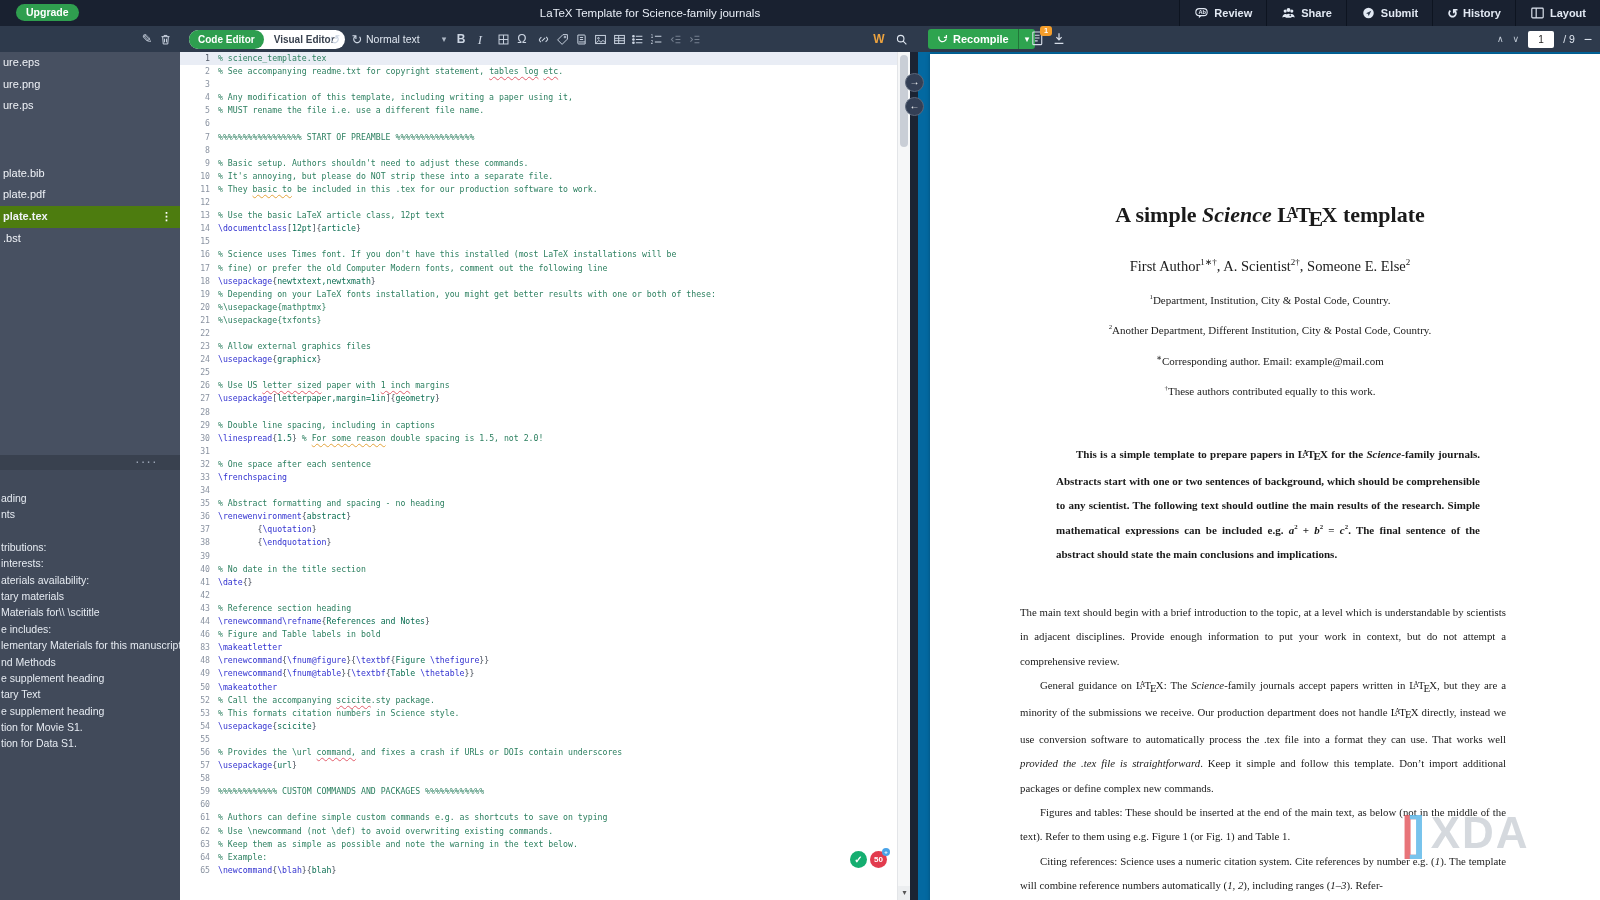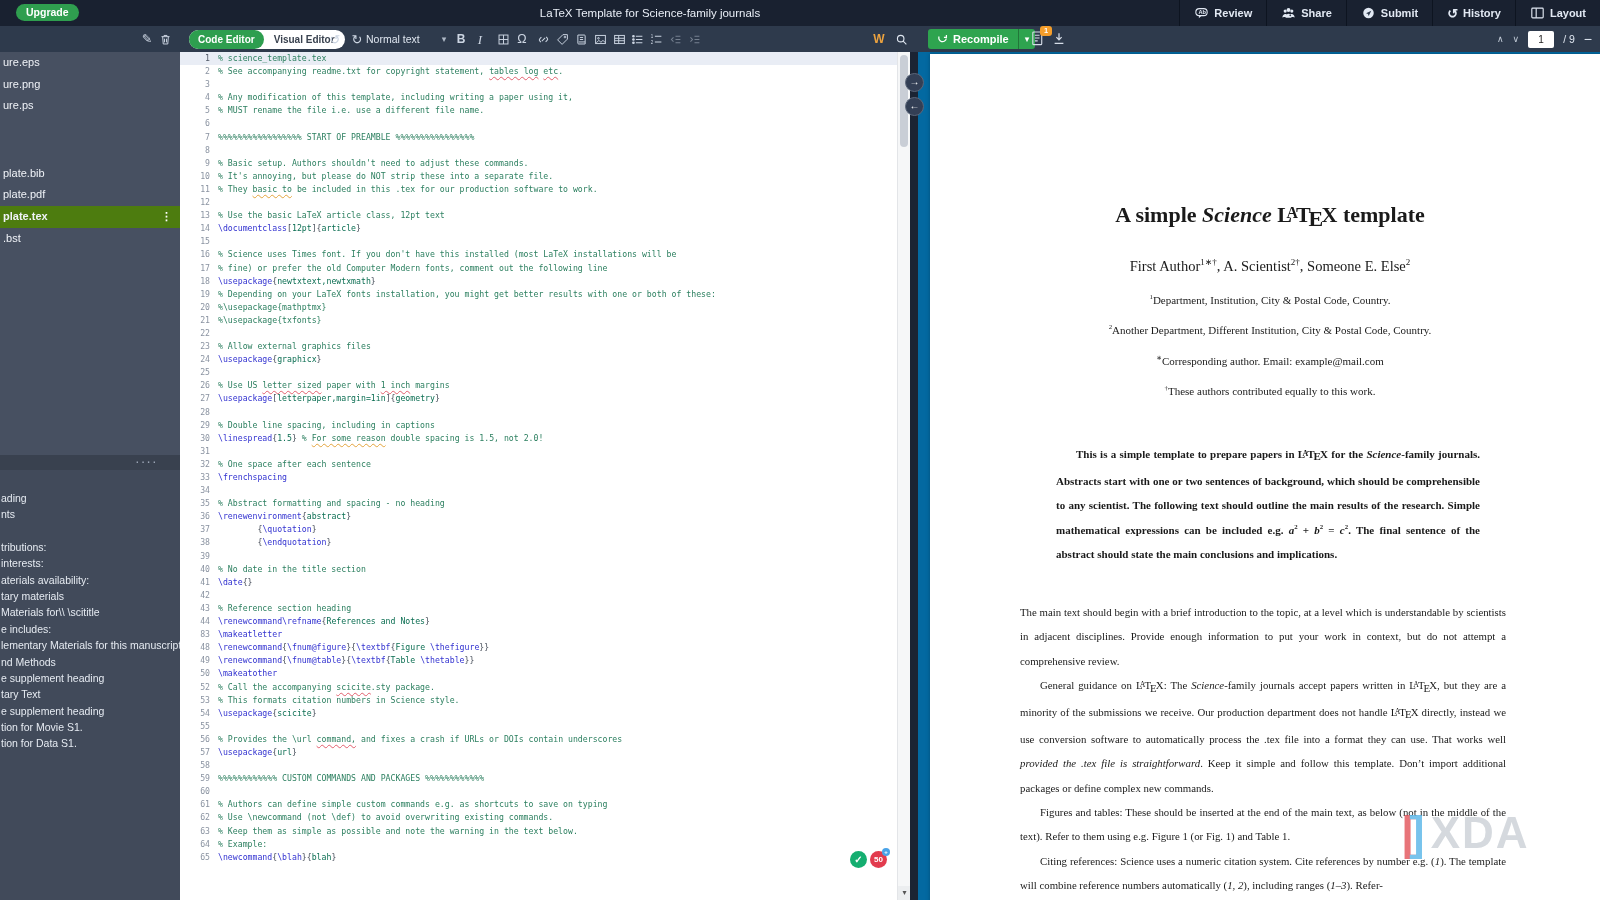--- a/index.html
+++ b/index.html
@@ -404,20 +404,21 @@
       <div class="cl"><span class="ln">35</span><span class="lc"><span class="tc">% Abstract formatting and spacing - no heading</span></span></div>
       <div class="cl"><span class="ln">36</span><span class="lc"><span class="tk">\renewenvironment</span><span class="tp">{</span><span class="ta">abstract</span><span class="tp">}</span></span></div>
       <div class="cl"><span class="ln">37</span><span class="lc"><span class="tp">        {</span><span class="tk">\quotation</span><span class="tp">}</span></span></div>
       <div class="cl"><span class="ln">38</span><span class="lc"><span class="tp">        {</span><span class="tk">\endquotation</span><span class="tp">}</span></span></div>
       <div class="cl"><span class="ln">39</span><span class="lc"></span></div>
       <div class="cl"><span class="ln">40</span><span class="lc"><span class="tc">% No date in the title section</span></span></div>
       <div class="cl"><span class="ln">41</span><span class="lc"><span class="tk">\date</span><span class="tp">{}</span></span></div>
       <div class="cl"><span class="ln">42</span><span class="lc"></span></div>
       <div class="cl"><span class="ln">43</span><span class="lc"><span class="tc">% Reference section heading</span></span></div>
       <div class="cl"><span class="ln">44</span><span class="lc"><span class="tk">\renewcommand\refname</span><span class="tp">{</span><span class="ta">References and Notes</span><span class="tp">}</span></span></div>
+      <div class="cl"><span class="ln">46</span><span class="lc"><span class="tc">% Figure and Table labels in bold</span></span></div>
       <div class="cl"><span class="ln">83</span><span class="lc"><span class="tk">\makeatletter</span></span></div>
       <div class="cl"><span class="ln">48</span><span class="lc"><span class="tk">\renewcommand</span><span class="tp">{</span><span class="tk">\fnum@figure</span><span class="tp">}{</span><span class="tk">\textbf</span><span class="tp">{</span><span class="ta">Figure </span><span class="tk">\thefigure</span><span class="tp">}}</span></span></div>
       <div class="cl"><span class="ln">49</span><span class="lc"><span class="tk">\renewcommand</span><span class="tp">{</span><span class="tk">\fnum@table</span><span class="tp">}{</span><span class="tk">\textbf</span><span class="tp">{</span><span class="ta">Table </span><span class="tk">\thetable</span><span class="tp">}}</span></span></div>
       <div class="cl"><span class="ln">50</span><span class="lc"><span class="tk">\makeatother</span></span></div>
       <div class="cl"><span class="ln">52</span><span class="lc"><span class="tc">% Call the accompanying </span><span class="tc ur">scicite</span><span class="tc">.sty package.</span></span></div>
       <div class="cl"><span class="ln">53</span><span class="lc"><span class="tc">% This formats citation numbers in Science style.</span></span></div>
       <div class="cl"><span class="ln">54</span><span class="lc"><span class="tk">\usepackage</span><span class="tp">{</span><span class="ta">scicite</span><span class="tp">}</span></span></div>
       <div class="cl"><span class="ln">55</span><span class="lc"></span></div>
       <div class="cl"><span class="ln">56</span><span class="lc"><span class="tc">% Provides the \url </span><span class="tc ur">command,</span><span class="tc"> and fixes a crash if URLs or DOIs contain underscores</span></span></div>
       <div class="cl"><span class="ln">57</span><span class="lc"><span class="tk">\usepackage</span><span class="tp">{</span><span class="ta">url</span><span class="tp">}</span></span></div>

